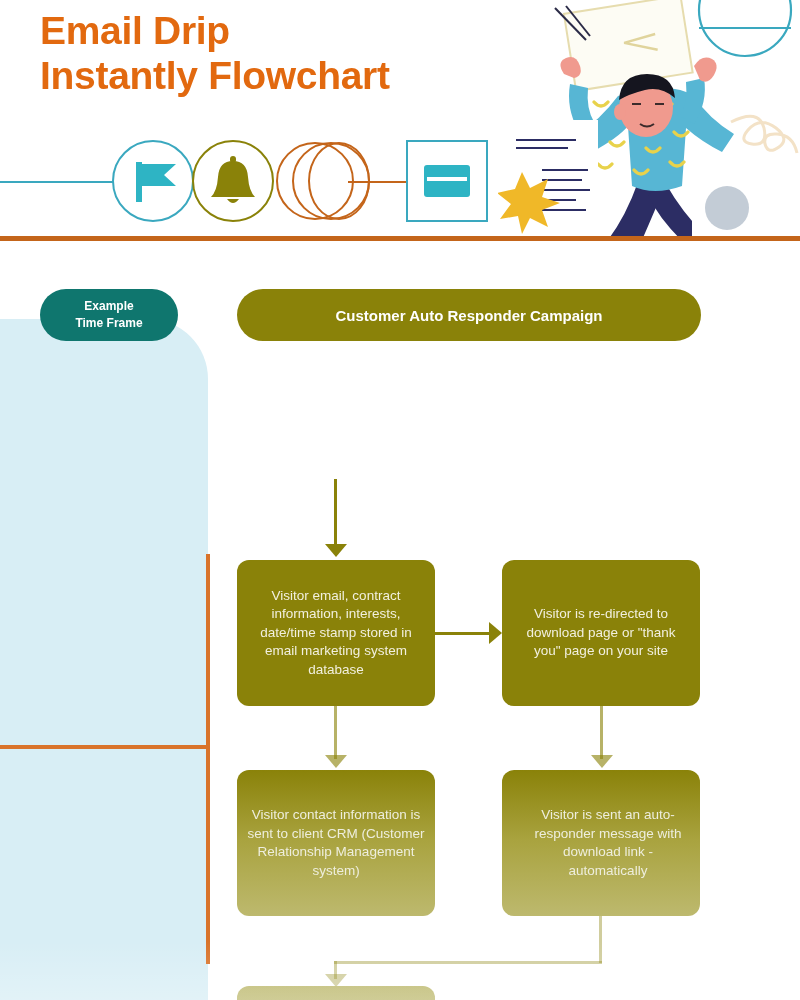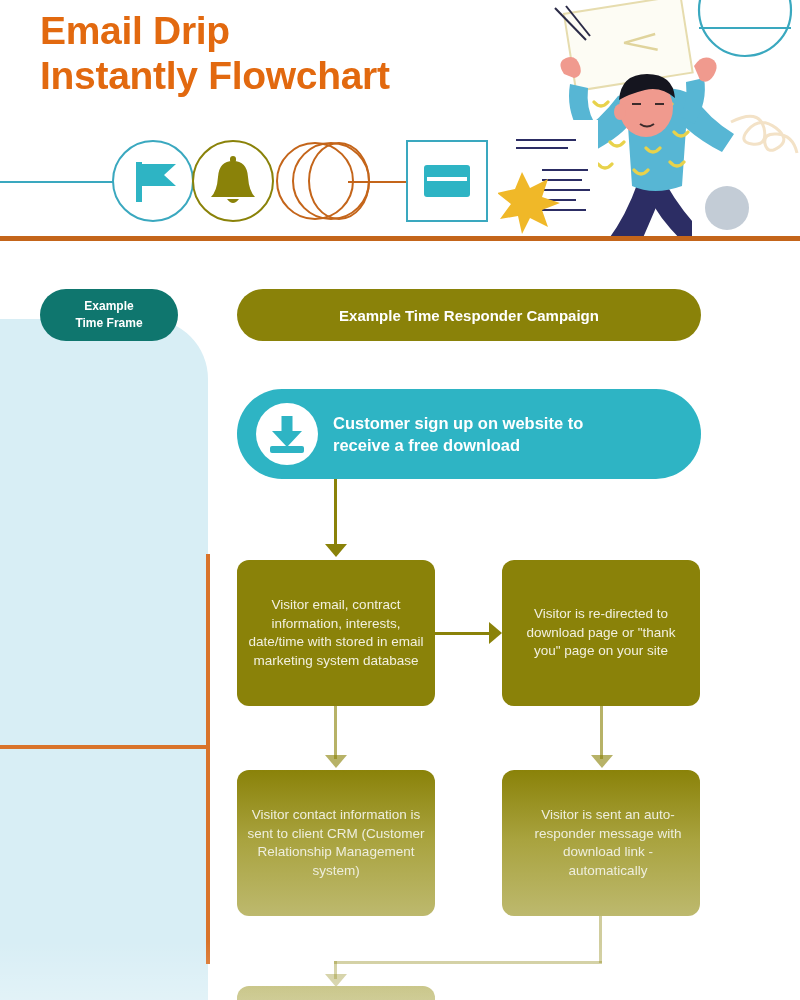--- a/index.html
+++ b/index.html
@@ -303,39 +303,28 @@
     <div id="time-vert"></div>
     <div id="time-divider"></div>
 
     <div class="pill-timeframe">
       <div>
         <span>Example</span><br>
         <span>Time Frame</span>
       </div>
     </div>
 
-    <div class="banner">Example Time Responder Campaign</div>
-
-    <div class="teal-card">
-      <div class="dl-icon">
-        <div class="dl-shaft"></div>
-        <div class="dl-head"></div>
-        <div class="dl-base"></div>
-      </div>
-      <div class="teal-card-text">
-        <div>Customer sign up on website to</div>
-        <div>receive a free download</div>
-      </div>
-    </div>
+    <div class="banner">Customer Auto Responder Campaign</div>
+
 
     <div class="vline" style="left:334px;top:238px;height:68px;"></div>
     <div class="arrow-down" style="left:325px;top:303px;"></div>
 
     <div class="obox" id="box-db">
-      <span>Visitor email, contract information, interests, date/time with stored in email marketing system database</span>
+      <span>Visitor email, contract information, interests, date/time stamp stored in email marketing system database</span>
     </div>
     <div class="obox" id="box-red">
       <span>Visitor is re-directed to download page or "thank you" page on your site</span>
     </div>
 
     <div class="hline" style="left:435px;top:391px;width:55px;"></div>
     <div class="arrow-right" style="left:489px;top:381px;"></div>
 
     <div class="vline fade1" style="left:334px;top:465px;height:53px;"></div>
     <div class="arrow-down fade1" style="left:325px;top:514px;"></div>

